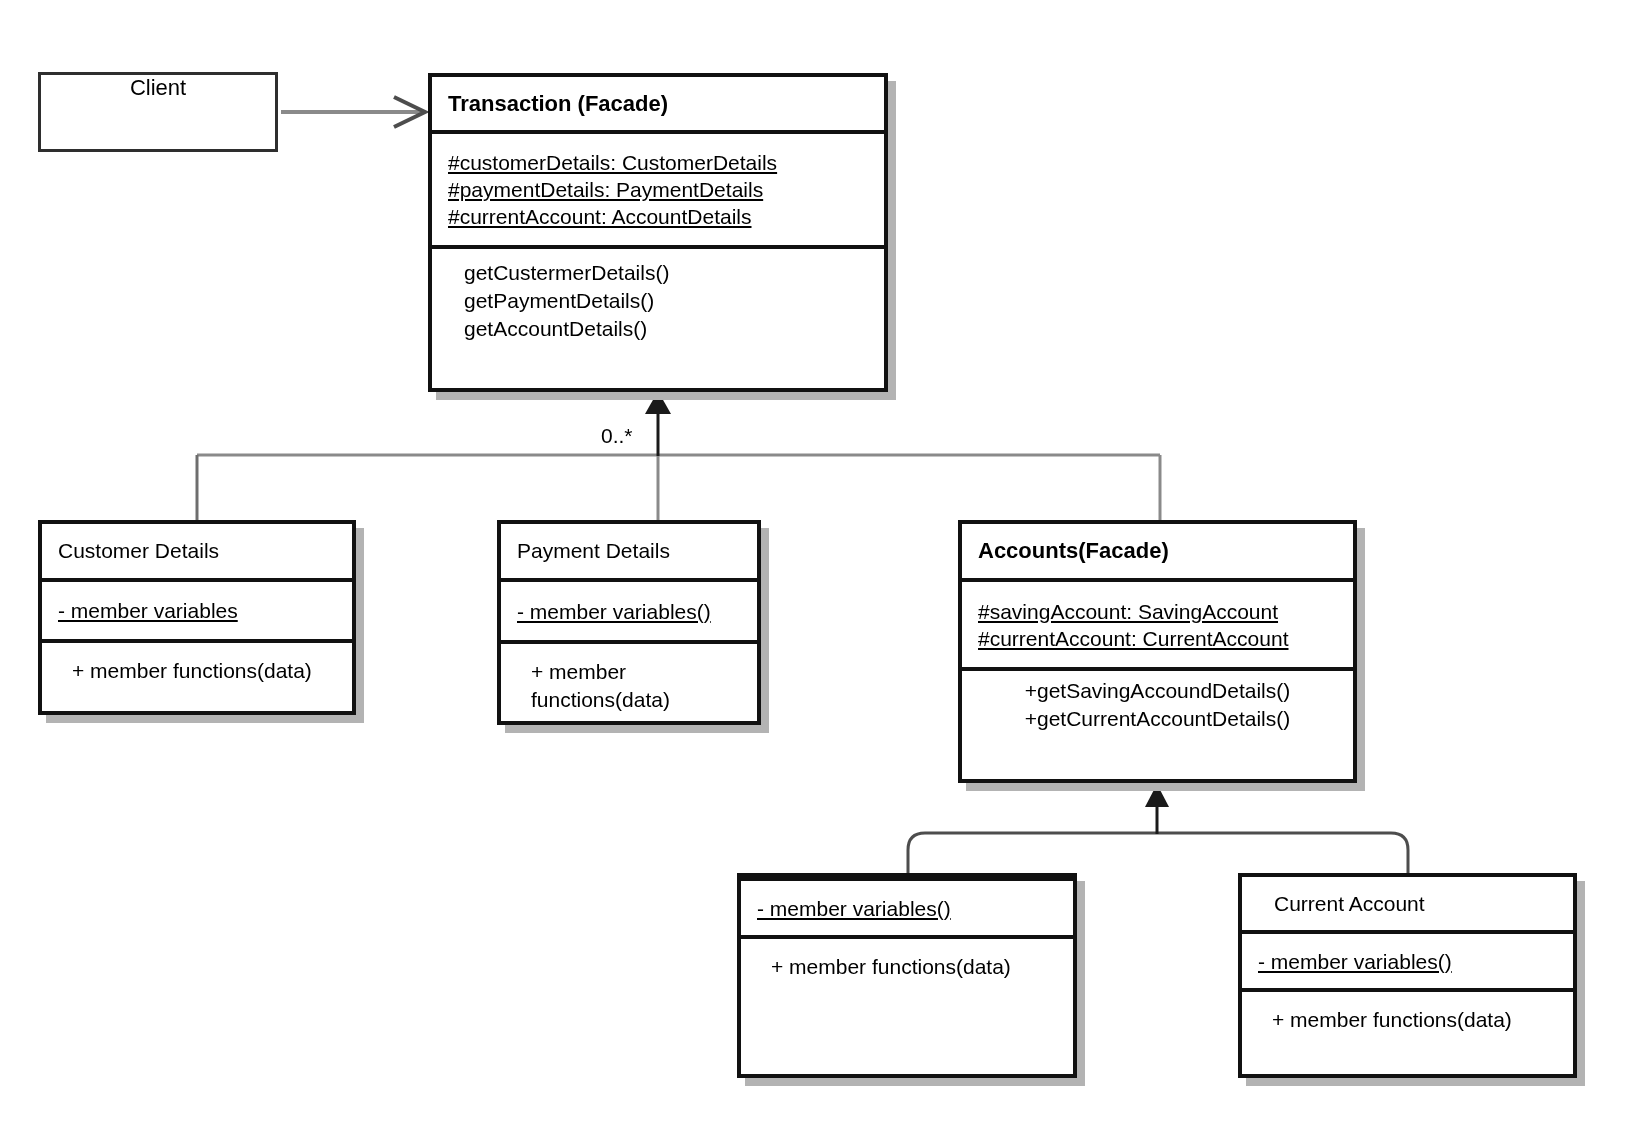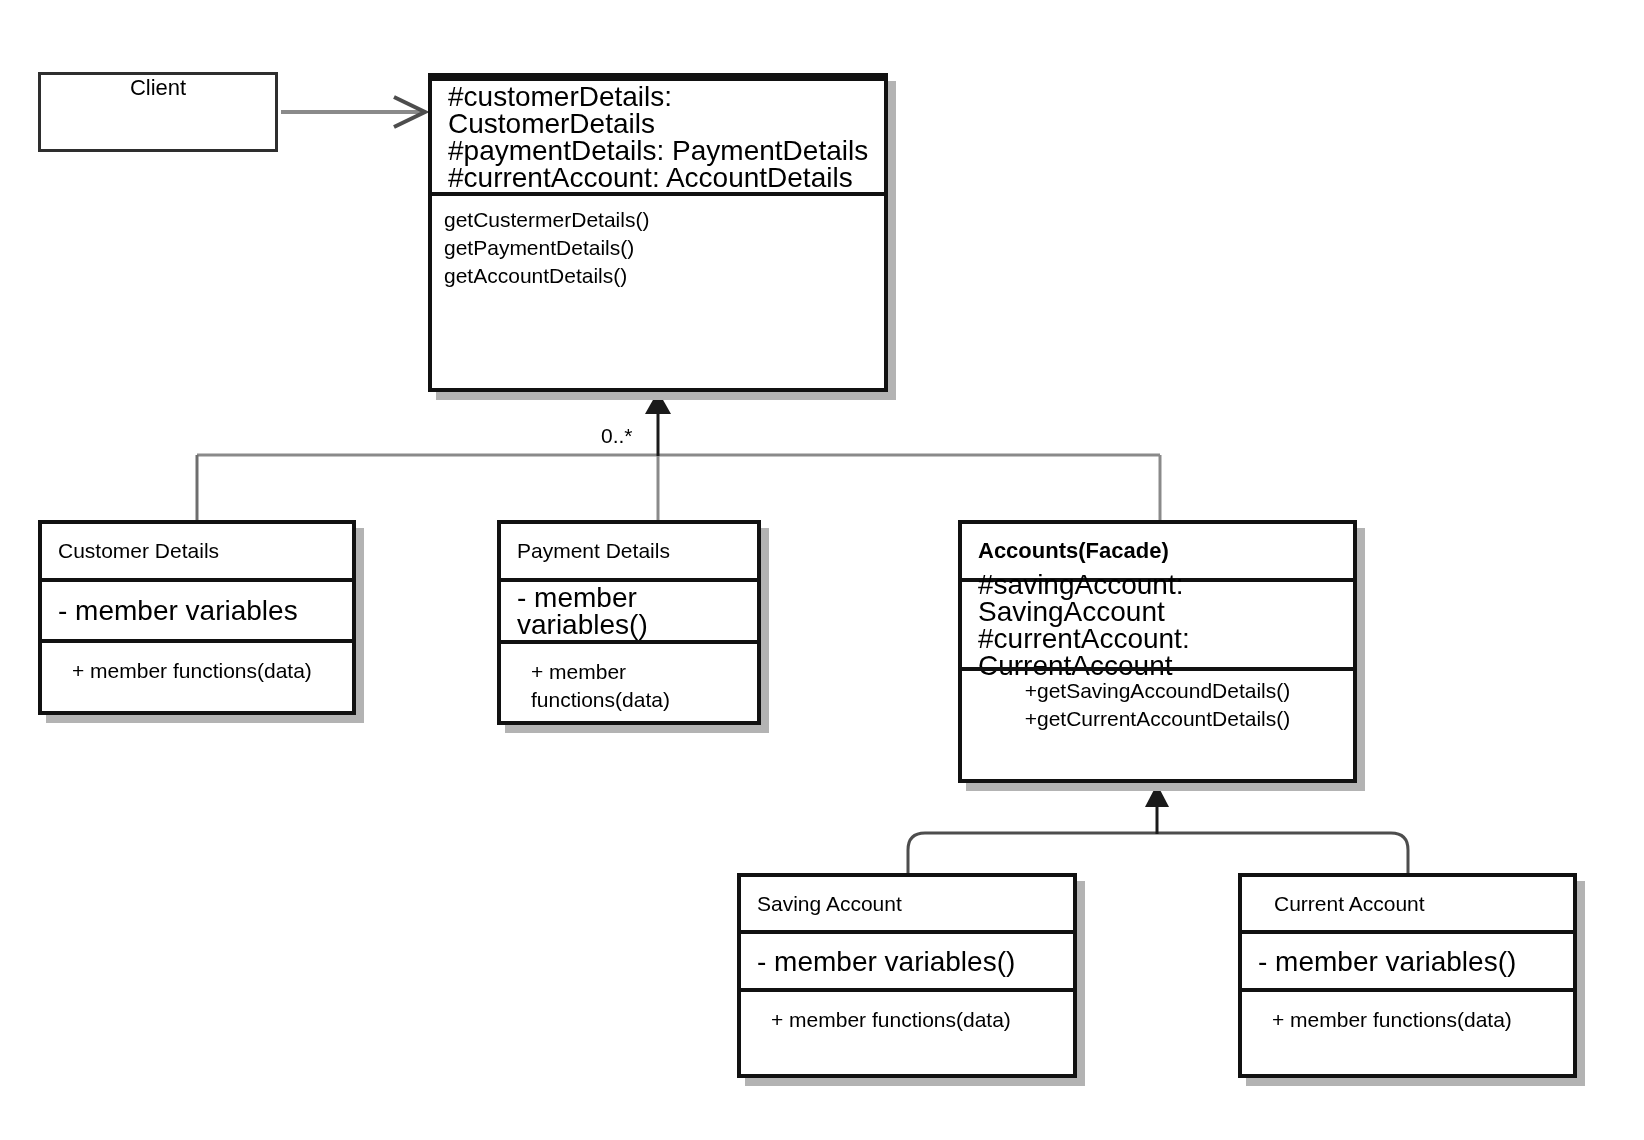--- a/index.html
+++ b/index.html
@@ -12,24 +12,24 @@
   .uml-class{
     position:absolute;background:#fff;border:4px solid #111;
     box-shadow:8px 8px 0 #b3b3b3;display:flex;flex-direction:column;box-sizing:border-box;
   }
   .uml-title{
     display:flex;align-items:center;padding-left:16px;font-size:21px;flex:none;box-sizing:border-box;
   }
   .uml-title.bold{font-weight:bold;font-size:22px;}
   .uml-attrs{
     border-top:4px solid #111;display:flex;flex-direction:column;justify-content:center;
-    padding-left:16px;font-size:28px;line-height:27px;flex:none;box-sizing:border-box;
+    padding-left:16px;font-size:21px;line-height:27px;flex:none;box-sizing:border-box;text-decoration:underline;
   }
   .uml-methods{
-    border-top:4px solid #111;padding-top:10px;padding-left:12px;
+    border-top:4px solid #111;padding-top:10px;padding-left:32px;
     font-size:21px;line-height:28px;flex:1;box-sizing:border-box;
   }
   .uml-methods.indent{padding-left:30px;padding-top:14px;}
   .uml-methods.centered{text-align:center;padding-left:0;padding-top:6px;}
 
   #client-box{
     position:absolute;left:38px;top:72px;width:240px;height:80px;background:#fff;
     border:3px solid #2e2e2e;box-sizing:border-box;
     display:flex;align-items:flex-start;justify-content:center;font-size:22px;
   }
@@ -85,20 +85,21 @@
     <polygon points="1157,784 1145,807 1169,807" fill="#1a1a1a"></polygon>
   </svg>
 
   <div id="multiplicity-label">0..*</div>
 
   <div id="client-box">
     <span>Client</span>
   </div>
 
   <div id="transaction-box" class="uml-class">
+    <div class="uml-title bold">Transaction (Facade)</div>
     <div class="uml-attrs">
       <div>#customerDetails: CustomerDetails</div>
       <div>#paymentDetails: PaymentDetails</div>
       <div>#currentAccount: AccountDetails</div>
     </div>
     <div class="uml-methods">
       <div>getCustermerDetails()</div>
       <div>getPaymentDetails()</div>
       <div>getAccountDetails()</div>
     </div>
@@ -130,21 +131,20 @@
       <div>#savingAccount: SavingAccount</div>
       <div>#currentAccount: CurrentAccount</div>
     </div>
     <div class="uml-methods centered">
       <div>+getSavingAccoundDetails()</div>
       <div>+getCurrentAccountDetails()</div>
     </div>
   </div>
 
   <div id="saving-box" class="uml-class">
-    <div class="uml-title">Saving Account</div>
     <div class="uml-attrs">
       <div>- member variables()</div>
     </div>
     <div class="uml-methods indent">
       <div>+ member functions(data)</div>
     </div>
   </div>
 
   <div id="current-box" class="uml-class">
     <div class="uml-title">Current Account</div>

